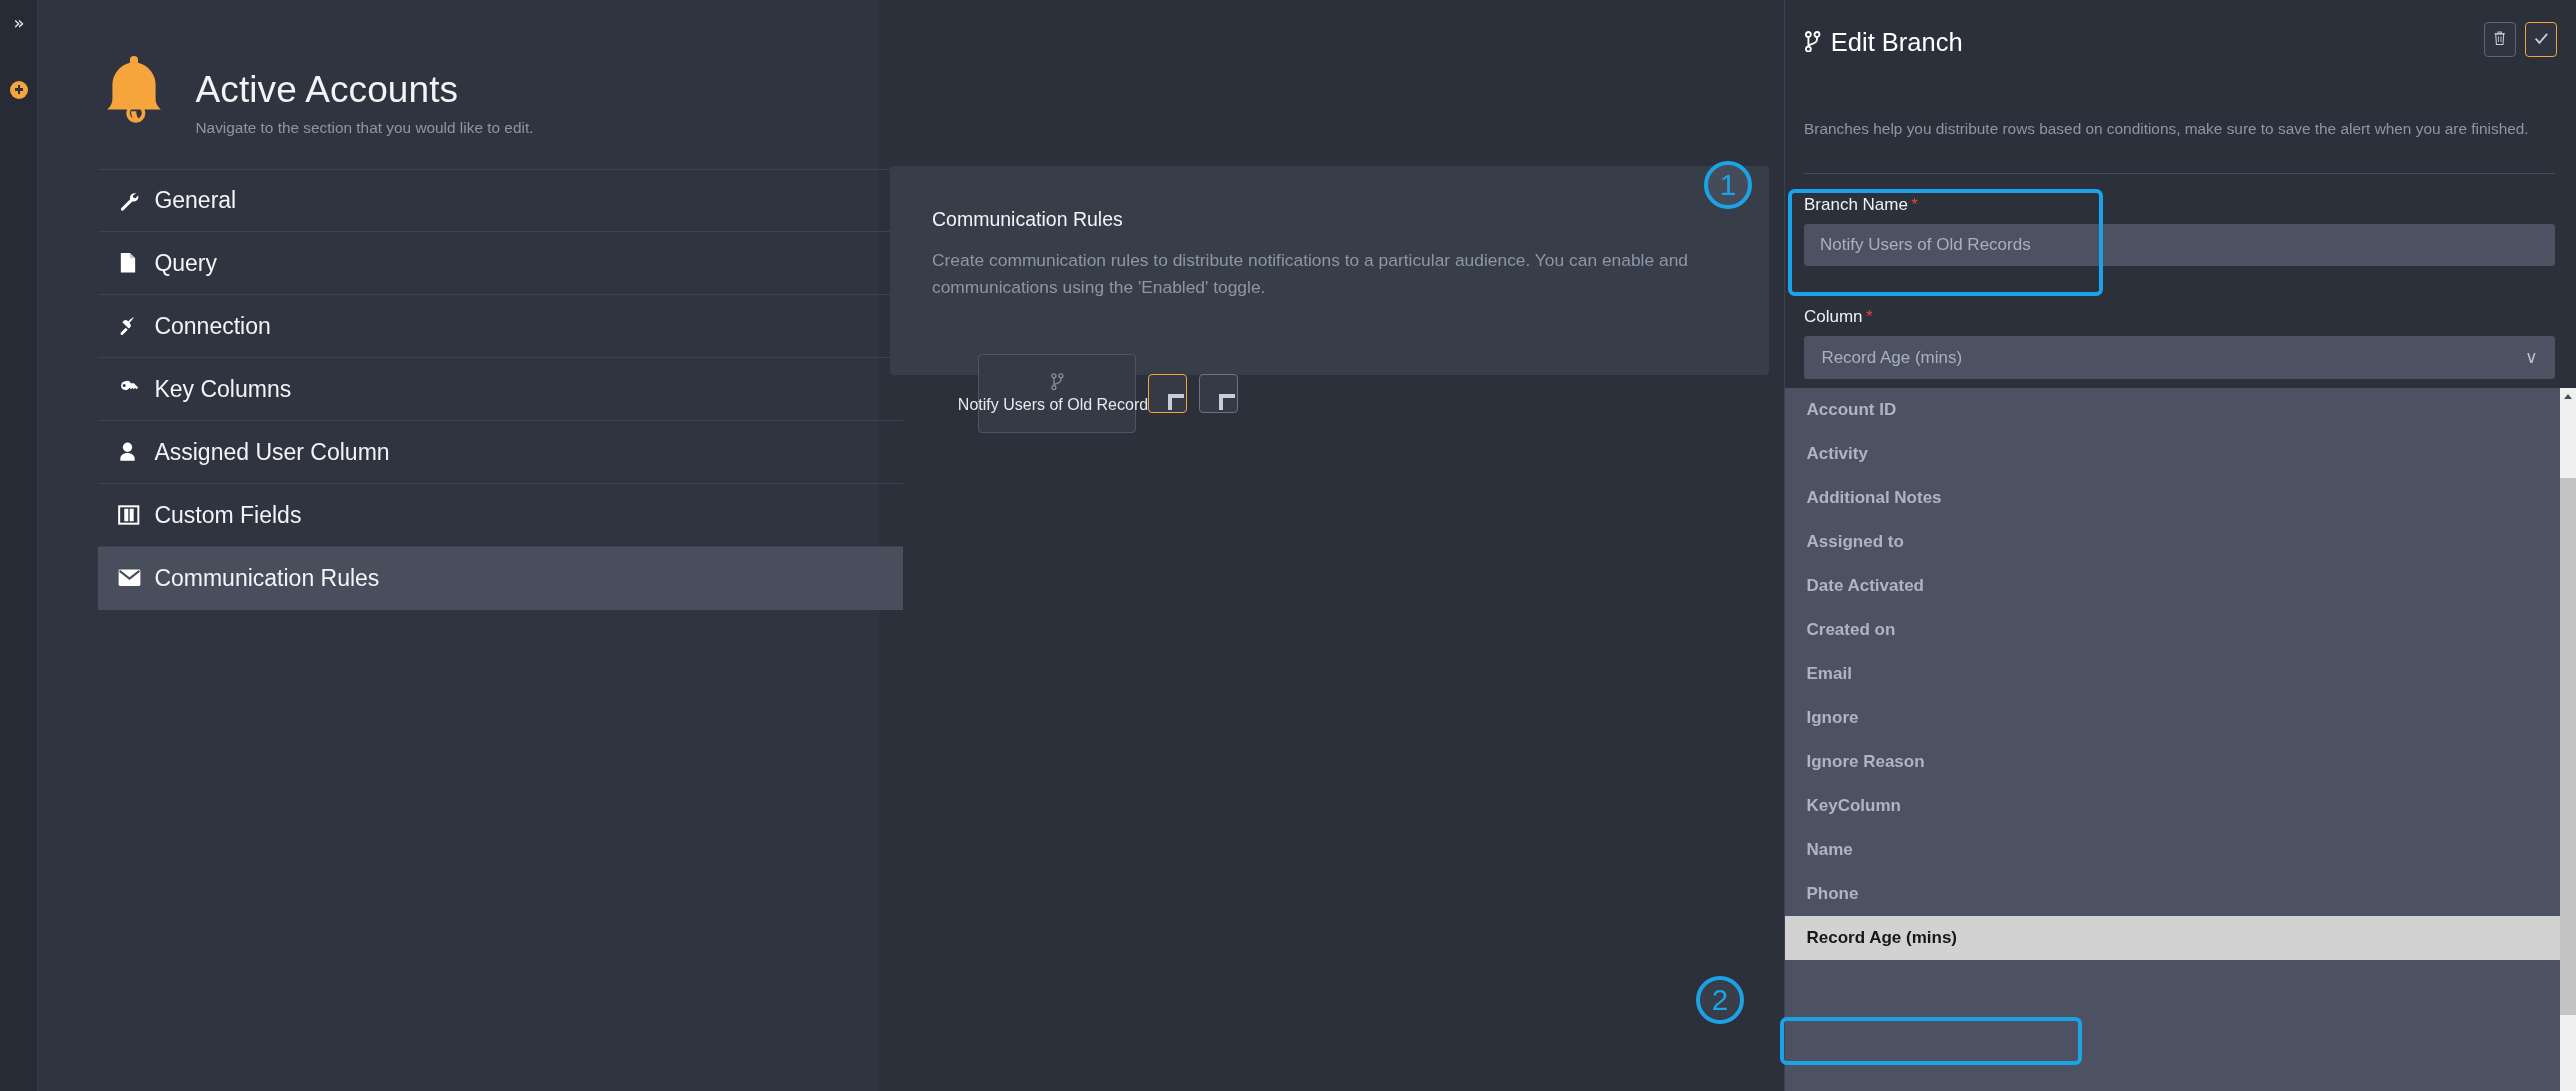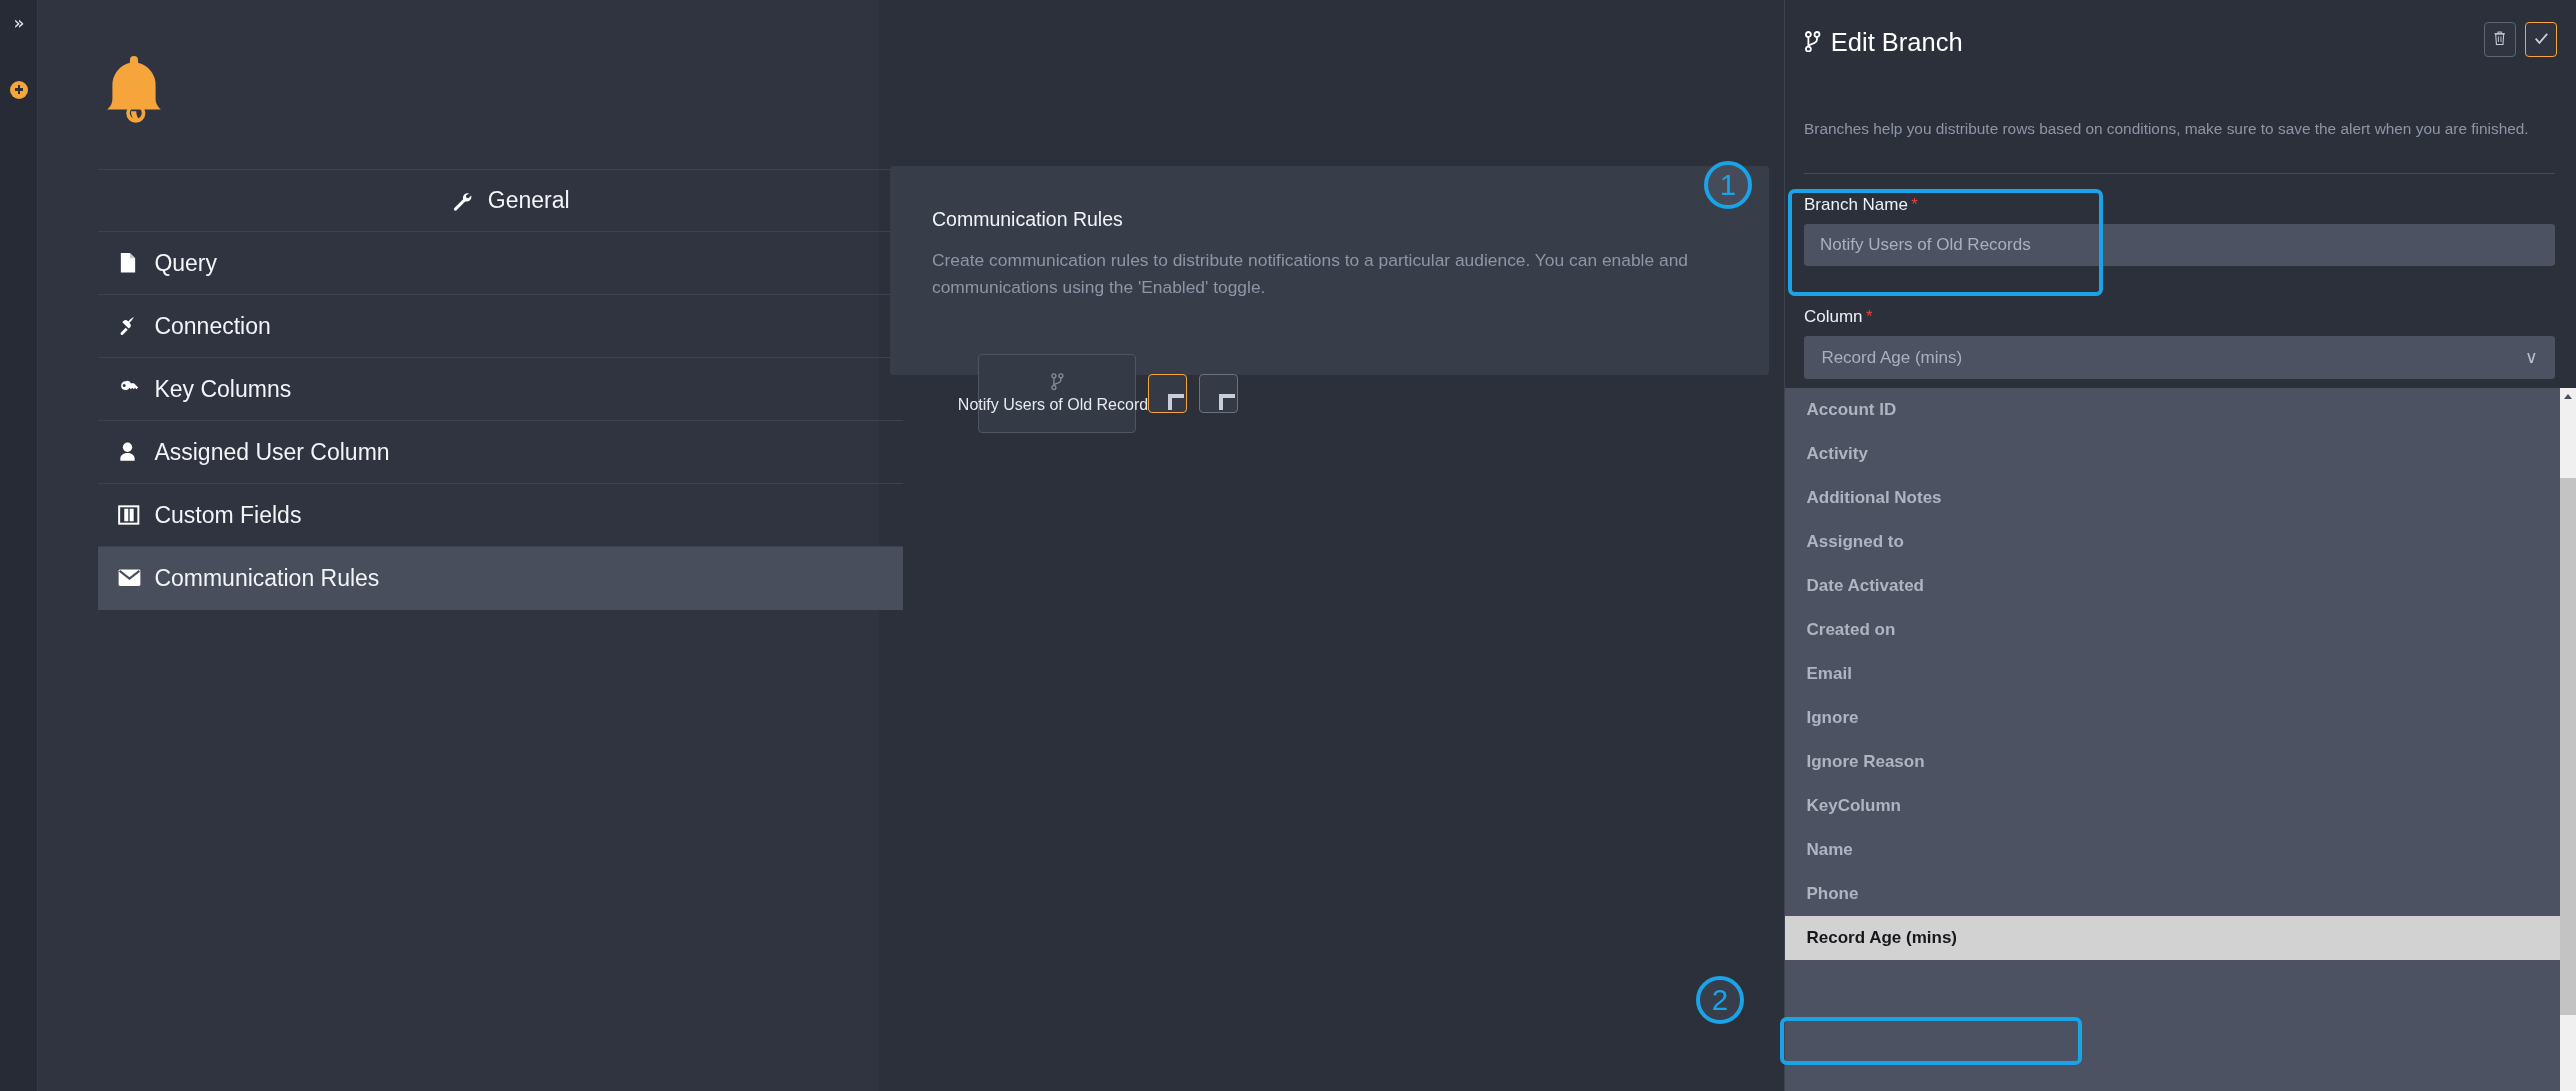--- a/index.html
+++ b/index.html
@@ -64,21 +64,21 @@
   #nav-list {
     position: absolute; left: 60px; top: 169px;
     width: 805px;
   }
   .nav-item {
     height: 63px; display: flex; align-items: center;
     padding-left: 20px;
     border-bottom: 0.7px solid #3c4250;
     cursor: pointer;
   }
-  .nav-item:first-child { border-top: 0.7px solid #3c4250; justify-content: center; }
+  .nav-item:first-child { border-top: 0.7px solid #3c4250; }
   .nav-item.active { background: #484e5c; border-bottom-color: #484e5c; }
   .nav-ico {
     width: 27px; display: flex; align-items: center; justify-content: flex-start;
     color: #ffffff; flex: 0 0 auto;
   }
   .nav-label {
     font-size: 23px; color: #f2f4f7; font-weight: 400; margin-left: 9.4px;
     white-space: nowrap;
   }
 
@@ -269,20 +269,24 @@
 
 <div id="left-panel">
 
   <div id="alert-header">
     <svg id="bell-icon" viewBox="0 0 24 26">
       <path fill="#f6a43c" d="M12 1.2a1.35 1.35 0 0 1 1.35 1.35v0.9A7.6 7.6 0 0 1 19.2 11v4.4c0 1.2 0.45 2.3 1.25 3.1l0.5 0.5H3.05l0.5-0.5a4.4 4.4 0 0 0 1.25-3.1V11a7.6 7.6 0 0 1 5.85-7.55v-0.9A1.35 1.35 0 0 1 12 1.2z"></path>
       <path fill="#f6a43c" d="M9.4 19.9h5.2a2.6 2.6 0 1 1-5.2 0z" opacity="0"></path>
       <path fill="#f6a43c" d="M11 19.6c0 1.9 1.0 3.4 2.6 3.4 0.3 0 0.6-0.05 0.85-0.15-1.0-0.45-1.7-1.75-1.7-3.25z"></path>
       <circle cx="12.6" cy="20.2" r="2.6" fill="none" stroke="#f6a43c" stroke-width="1.2"></circle>
     </svg>
+    <div id="alert-titles">
+      <div id="page-title">Active Accounts</div>
+      <div id="page-subtitle">Navigate to the section that you would like to edit.</div>
+    </div>
   </div>
 
   <div id="nav-list">
 
     <div class="nav-item">
       <span class="nav-ico">
         <svg width="21.5" height="21.5" viewBox="0 0 24 24">
             <path fill="#fff" d="M20.2 3.8a5.3 5.3 0 0 0-6.6 6.6L3.8 20.2a1.6 1.6 0 0 0 2.3 2.3l9.8-9.8a5.3 5.3 0 0 0 6.6-6.6l-3 3-2.4-0.5-0.5-2.4z"></path>
           </svg>
       </span>

